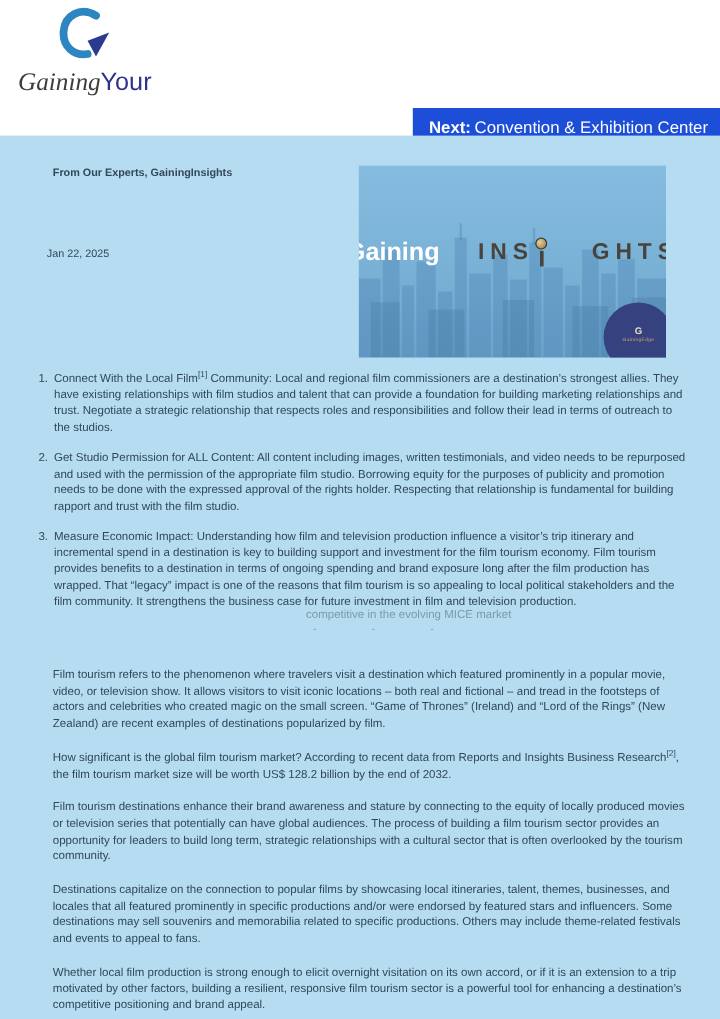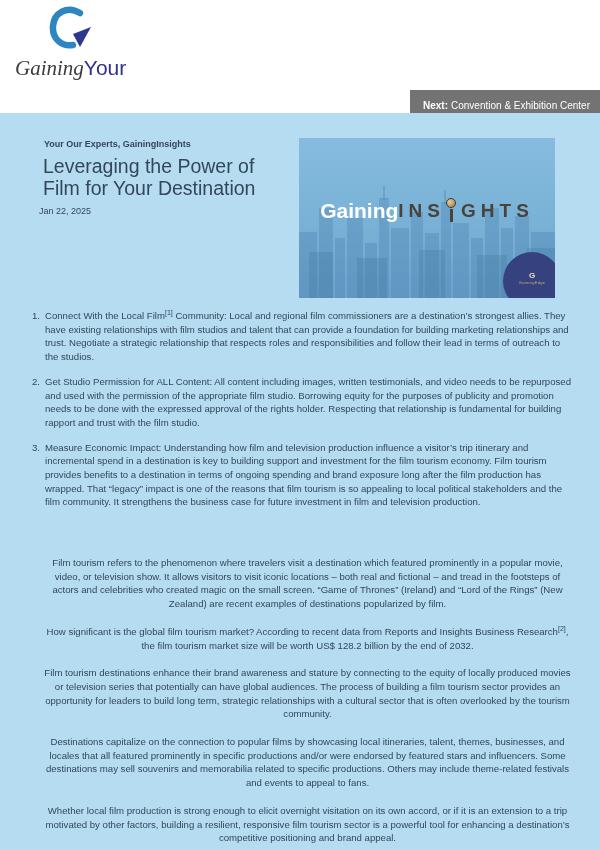--- a/index.html
+++ b/index.html
@@ -14,23 +14,23 @@
   
   .top-band { position:absolute; top:0; left:0; width:600px; height:113px; background:#ffffff; }
   .logo { position:absolute; left:15px; top:6px; width:130px; cursor:pointer; }
   .logo-icon { display:block; margin-left:34px; }
   .logo-text { font-size:21px; letter-spacing:0; white-space:nowrap; }
   .logo-text .gaining { font-style:italic; color:#3c3c3c; font-family:"Liberation Serif", serif; font-weight:500;}
   .logo-text .edge { color:#2f3190; font-family:"Liberation Sans", sans-serif; }
   
   .next-banner {
     position:absolute; top:90px; right:0; height:31px;
-    background:#737373; color:#ffffff;
+    background:#1d4ed8; color:#ffffff;
     display:flex; align-items:center;
-    font-size:10px; padding:0 10px 0 13px; cursor:pointer;
+    font-size:14px; padding:0 10px 0 13px; cursor:pointer;
     white-space:nowrap;
   }
   .next-banner .next-prefix { font-weight:bold; margin-right:3px; }
   
   .article-section {
     position:absolute; top:113px; left:0; width:600px; height:736px;
     background:#b5dcf0; overflow:hidden;
   }
   .kicker { position:absolute; left:44px; top:26px; font-size:9px; font-weight:bold; color:#33475b; }
   .article-title {
@@ -44,21 +44,21 @@
     background:linear-gradient(180deg,#85bcdf 0%, #79b1d6 55%, #6ba3cc 100%);
     overflow:hidden;
   }
   .skyline { position:absolute; left:0; bottom:0; width:256px; height:158px; }
   .featured-brand {
     position:absolute; left:0; top:60px; width:100%;
     display:flex; justify-content:center; align-items:flex-end;
     white-space:nowrap;
   }
   .fb-white { color:#ffffff; font-weight:bold; font-size:21px; line-height:22px; }
-  .fb-dark  { color:#4a433c; font-weight:bold; font-size:19px; line-height:22px; letter-spacing:5px; }
+  .fb-dark  { color:#4a433c; font-weight:bold; font-size:19px; line-height:22px; letter-spacing:5px;padding-left:32px; }
   .globe-i { display:inline-flex; flex-direction:column; align-items:center; margin:0 5px 0 1px; vertical-align:bottom; }
   .globe { width:10px; height:10px; border-radius:50%;
            background:radial-gradient(circle at 35% 35%, #e3cf9d, #b3925c 70%, #6b5632); margin-bottom:1px;
            border:1px solid #3f3a33; }
   .globe-stem { width:3px; height:13px; background:#4a433c; }
   .corner-blob {
     position:absolute; right:-6px; bottom:-12px; width:58px; height:58px;
     border-radius:50%; background:#35427f;
     display:flex; flex-direction:column; justify-content:center; align-items:center;
   }
@@ -72,21 +72,21 @@
   sup.fnote { font-size:7px; vertical-align:super; line-height:0; cursor:pointer; color:#33475b; }
   
   .clipped-frag {
     position:absolute; left:255px; top:394px; width:300px;
     font-size:9.6px; color:#33475b; opacity:.45;
     filter:blur(.4px);
   }
   .clipped-frag .frag2 { display:block; font-size:8px; letter-spacing:22px; margin-top:2px; padding-left:6px; }
   
   .paragraphs { position:absolute; left:44px; top:443px; width:527px; }
-  .paragraphs p { font-size:9.6px; line-height:13.7px; color:#33475b; margin-bottom:14px;text-align:center; }
+  .paragraphs p { font-size:9.6px; line-height:13.7px; color:#33475b; margin-bottom:14px; }
 </style>
 </head>
 <body>
 
 <div class="top-band">
   <div class="logo">
     <svg class="logo-icon" width="44" height="50" viewBox="0 0 44 50">
       <path d="M31 7 C 18 -1, 5 7, 4 20 C 3 33, 13 41, 24 39" fill="none" stroke="#2e86c1" stroke-width="6.5" stroke-linecap="round"></path>
       <polygon points="24,28 42,21 31,41" fill="#2b3990"></polygon>
     </svg>
@@ -94,22 +94,21 @@
   </div>
 </div>
 
 <div class="next-banner">
   <span class="next-prefix">Next:</span>
   <span>Convention &amp; Exhibition Center</span>
 </div>
 
 <div class="article-section">
 
-  <div class="kicker">Your Our Experts, GainingInsights</div>
-  <h1 class="article-title">Leveraging the Power of Film for Your Destination</h1>
+  <div class="kicker">From Our Experts, GainingInsights</div>
   <div class="article-date">Jan 22, 2025</div>
 
   <div class="featured">
     <svg class="skyline" viewBox="0 0 256 158" preserveAspectRatio="none">
       <g fill="#4d85b4" opacity="0.38">
         <rect x="0" y="92" width="18" height="66"></rect>
         <rect x="20" y="68" width="14" height="90"></rect>
         <rect x="36" y="98" width="10" height="60"></rect>
         <rect x="48" y="78" width="16" height="80"></rect>
         <rect x="66" y="103" width="12" height="55"></rect>
@@ -162,20 +161,24 @@
       <span class="item-text"><b>Get Studio Permission for ALL Content:</b><span> All content including images, written testimonials, and video needs to be repurposed and used with the permission of the appropriate film studio. Borrowing equity for the purposes of publicity and promotion needs to be done with the expressed approval of the rights holder. Respecting that relationship is fundamental for building rapport and trust with the film studio.</span></span>
     </div>
 
     <div class="list-item">
       <span class="item-num">3.</span>
       <span class="item-text"><b>Measure Economic Impact:</b><span> Understanding how film and television production influence a visitor’s trip itinerary and incremental spend in a destination is key to building support and investment for the film tourism economy. Film tourism provides benefits to a destination in terms of ongoing spending and brand exposure long after the film production has wrapped. That “legacy” impact is one of the reasons that film tourism is so appealing to local political stakeholders and the film community. It strengthens the business case for future investment in film and television production.</span></span>
     </div>
 
   </div>
 
+  <div class="clipped-frag">
+    <span>competitive in the evolving MICE market</span>
+    <span class="frag2">- - -</span>
+  </div>
 
   <div class="paragraphs">
     <p>Film tourism refers to the phenomenon where travelers visit a destination which featured prominently in a popular movie, video, or television show. It allows visitors to visit iconic locations – both real and fictional – and tread in the footsteps of actors and celebrities who created magic on the small screen. “Game of Thrones” (Ireland) and “Lord of the Rings” (New Zealand) are recent examples of destinations popularized by film.</p>
     <p><span>How significant is the global film tourism market? According to recent data from Reports and Insights Business Research</span><sup class="fnote">[2]</sup><span>, the film tourism market size will be worth US$ 128.2 billion by the end of 2032.</span></p>
     <p>Film tourism destinations enhance their brand awareness and stature by connecting to the equity of locally produced movies or television series that potentially can have global audiences. The process of building a film tourism sector provides an opportunity for leaders to build long term, strategic relationships with a cultural sector that is often overlooked by the tourism community.</p>
     <p>Destinations capitalize on the connection to popular films by showcasing local itineraries, talent, themes, businesses, and locales that all featured prominently in specific productions and/or were endorsed by featured stars and influencers. Some destinations may sell souvenirs and memorabilia related to specific productions. Others may include theme-related festivals and events to appeal to fans.</p>
     <p>Whether local film production is strong enough to elicit overnight visitation on its own accord, or if it is an extension to a trip motivated by other factors, building a resilient, responsive film tourism sector is a powerful tool for enhancing a destination’s competitive positioning and brand appeal.</p>
   </div>
 
 </div>

